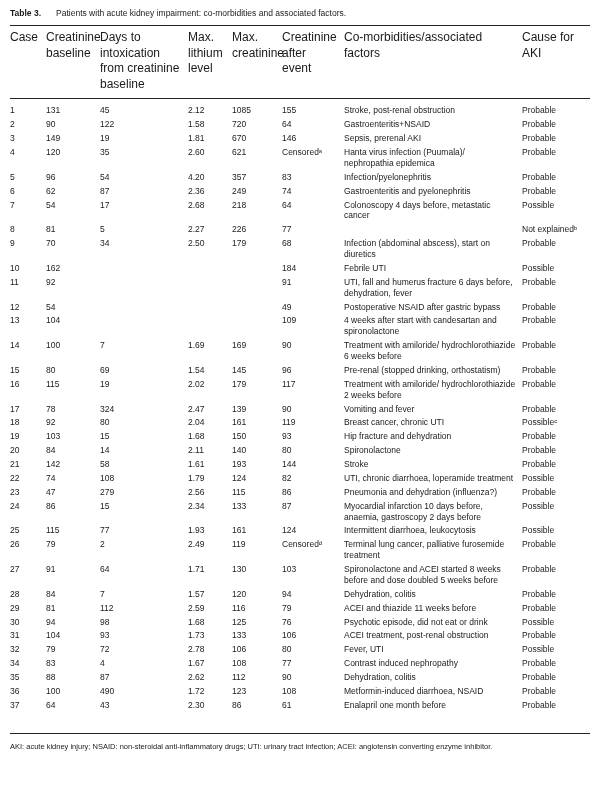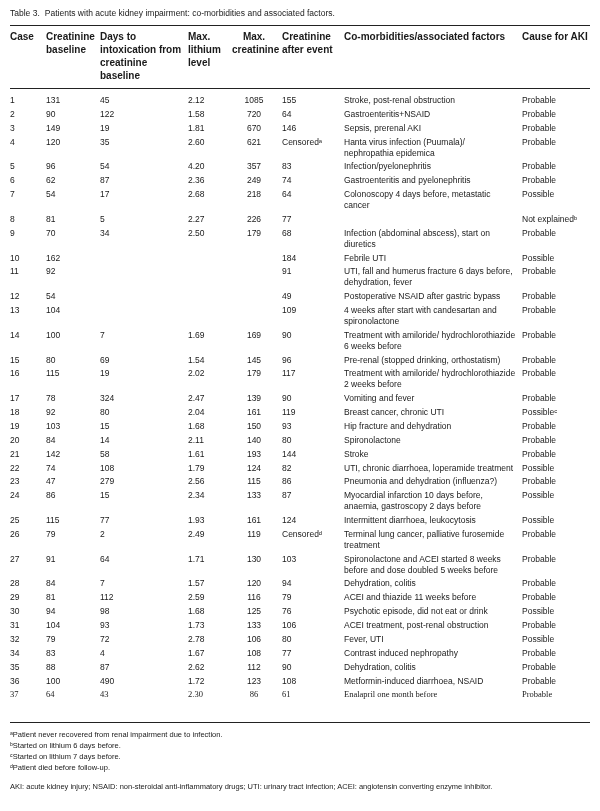--- a/index.html
+++ b/index.html
@@ -5,51 +5,51 @@
   * { margin: 0; padding: 0; box-sizing: border-box; }
   html, body { background: #ffffff; }
   body {
     width: 600px;
     min-height: 811px;
     font-family: "Liberation Sans", "DejaVu Sans", sans-serif;
     color: #1a1a1a;
   }
   .page { padding: 8px 10px 6px 10px; }
   .caption { font-size: 8.5px; line-height: 1.3; margin-bottom: 6px; }
-  .caption .tbl-label { font-weight: normal; margin-right: 5px; }
+  .caption .tbl-label { font-weight: bold; margin-right: 15px; }
   table {
     width: 100%;
     table-layout: fixed;
     border-collapse: collapse;
     border-top: 1px solid #222;
     border-bottom: 1px solid #222;
   }
   th {
     text-align: left;
     vertical-align: top;
-    font-weight: bold;
-    font-size: 10px;
+    font-weight: normal;
+    font-size: 12px;
     line-height: 1.3;
     padding: 4px 6px 6px 0;
     border-bottom: 1px solid #222;
   }
   td {
     text-align: left;
     vertical-align: top;
     font-size: 8.5px;
     line-height: 1.28;
     padding: 1px 6px 2px 0;
   }
   tbody tr:first-child td { padding-top: 6px; }
-  tbody tr:last-child td { padding-bottom: 22px; font-family: Liberation Serif, serif; }
+  tbody tr:last-child td { padding-bottom: 22px; }
   .col0 { width: 36px; }
   .col1 { width: 54px; margin-left: 20px; }
   .col2 { width: 88px; }
   .col3 { width: 44px; }
-  .col4 { width: 50px; text-align: center; }
+  .col4 { width: 50px; }
   .col5 { width: 62px; }
   .col6 { width: 178px; }
   .col7 { width: 68px; padding-right: 0; }
   .footnotes { margin-top: 7px; font-size: 7.5px; line-height: 1.45; }
   .abbreviations { margin-top: 8px; font-size: 7.5px; line-height: 1.4; }
 </style>
 </head>
 <body>
 
 <div class="page">
@@ -427,21 +427,15 @@
           <td class="col2">43</td>
           <td class="col3">2.30</td>
           <td class="col4">86</td>
           <td class="col5">61</td>
           <td class="col6">Enalapril one month before</td>
           <td class="col7">Probable</td>
         </tr>
       </tbody>
   </table>
 
-  <div class="footnotes">
-      <div>ᵃPatient never recovered from renal impairment due to infection.</div>
-      <div>ᵇStarted on lithium 6 days before.</div>
-      <div>ᶜStarted on lithium 7 days before.</div>
-      <div>ᵈPatient died before follow-up.</div>
-    </div>
 
   <div class="abbreviations">AKI: acute kidney injury; NSAID: non-steroidal anti-inflammatory drugs; UTI: urinary tract infection; ACEI: angiotensin converting enzyme inhibitor.</div>
 </div>
 
 </body></html>

